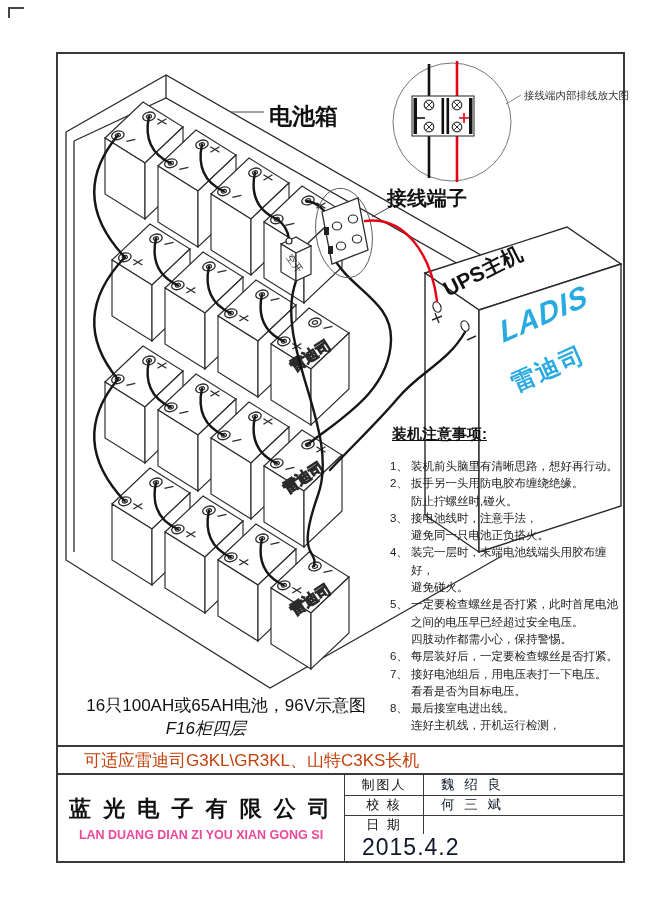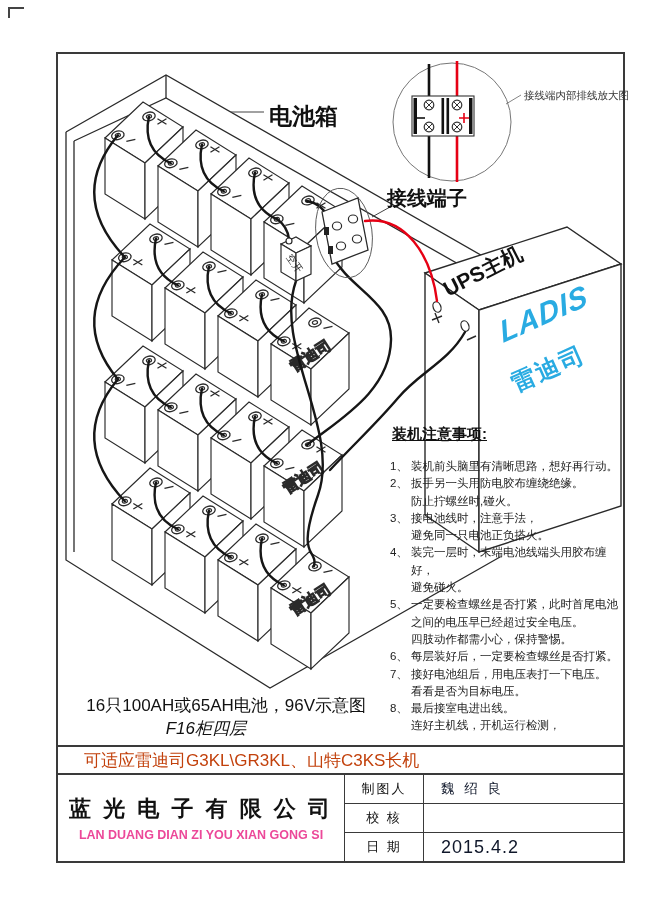--- a/index.html
+++ b/index.html
@@ -15,25 +15,25 @@
   .note-item .num{width:21px;flex:0 0 21px;}
   .note-item .txt{flex:1;}
   #sep{position:absolute;left:56px;top:745px;width:567px;border-top:2px solid #3a3a3a;}
   #compat{position:absolute;left:84px;top:749px;font-size:17px;color:#c2410c;white-space:nowrap;}
   #titleblock{position:absolute;left:56px;top:773px;width:565px;height:86px;border:2px solid #3a3a3a;display:flex;}
   .tb-company{width:286px;border-right:1.5px solid #3a3a3a;display:flex;flex-direction:column;justify-content:center;align-items:center;}
   .tb-company .cn{font-size:22px;font-weight:600;letter-spacing:3px;color:#111;white-space:nowrap;}
   .tb-company .py{font-size:12.5px;font-weight:600;margin-top:4px;color:#ec4899;white-space:nowrap;}
   .tb-grid{flex:1;display:flex;flex-direction:column;}
   .tb-row{flex:1;display:flex;border-bottom:1.5px solid #3a3a3a;}
-  .tb-row:last-child{border-bottom:none;}
+  .tb-row:last-child{border-bottom:none;flex-direction:column;}
   .tb-label{width:78px;border-right:1.5px solid #3a3a3a;display:flex;align-items:center;justify-content:center;
             font-size:13px;letter-spacing:2px;color:#111;text-align:right;}
   .tb-value{flex:1;display:flex;align-items:center;padding-left:17px;font-size:13.5px;letter-spacing:3px;color:#0f172a;}
-  .tb-row.date .tb-value{font-size:18px;letter-spacing:1px;}
+  .tb-row.date .tb-value{font-size:23px;letter-spacing:1px;}
 </style>
 </head>
 <body>
 
 <div id="page">
   <div id="frame"></div>
 
   <svg id="diagram" width="667" height="922" viewBox="0 0 667 922">
       <path d="M9,18 L9,8 L24,8" stroke="#444" stroke-width="2" fill="none"></path>
       <path d="M66,132 L166,75 L500,266" stroke="#2a2a2a" fill="none" stroke-width="1.3"></path>
@@ -330,20 +330,21 @@
       <div class="cn">蓝 光 电 子 有 限 公 司</div>
       <div class="py">LAN DUANG DIAN ZI YOU XIAN GONG SI</div>
     </div>
     <div class="tb-grid">
       <div class="tb-row">
         <div class="tb-label">制图人</div>
         <div class="tb-value">魏 绍 良</div>
       </div>
       <div class="tb-row">
         <div class="tb-label">校 核</div>
+        <div class="tb-value">何 三 斌</div>
       </div>
       <div class="tb-row date">
         <div class="tb-label">日 期</div>
         <div class="tb-value">2015.4.2</div>
       </div>
     </div>
   </div>
 </div>
 
 </body></html>

